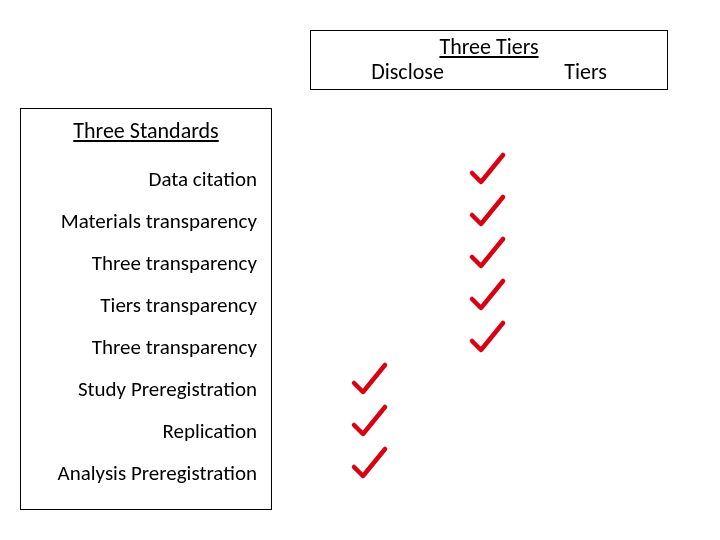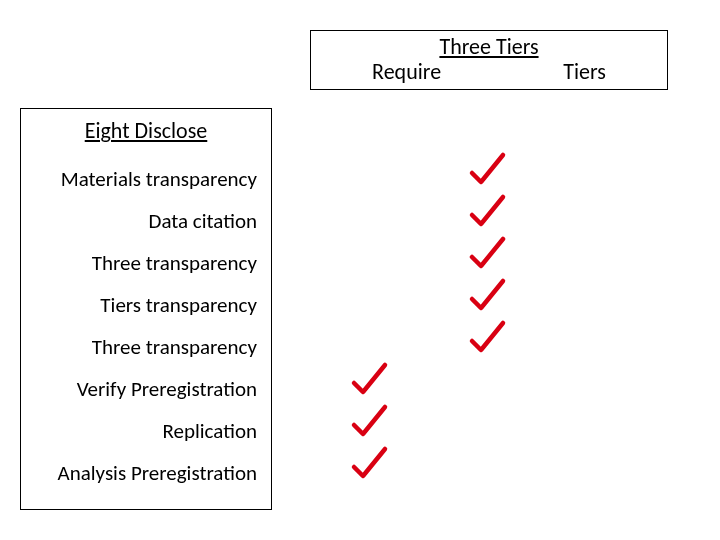--- a/index.html
+++ b/index.html
@@ -91,34 +91,34 @@
   }
 </style>
 </head>
 <body>
 
 <div class="page">
 
   <div class="tiers-box">
     <div class="tiers-title">Three Tiers</div>
     <div class="tiers-labels">
-      <span>Require</span>
+      <span>Disclose</span>
       <span>Tiers</span>
     </div>
   </div>
 
   <div class="standards-box">
-    <div class="standards-title">Eight Disclose</div>
+    <div class="standards-title">Three Standards</div>
     <div class="standards-list" id="standards-list">
+        <div class="row">Data citation</div>
         <div class="row">Materials transparency</div>
-        <div class="row">Data citation</div>
         <div class="row">Three transparency</div>
         <div class="row">Tiers transparency</div>
         <div class="row">Three transparency</div>
-        <div class="row">Verify Preregistration</div>
+        <div class="row">Study Preregistration</div>
         <div class="row">Replication</div>
         <div class="row">Analysis Preregistration</div>
       </div>
   </div>
 
   <div class="check-area" id="check-area">
       <div class="check-row">
         <div class="check-cell"></div>
         <div class="check-cell"><span class="check-icon"><svg viewBox="0 0 40 40">
               <path d="M5 24 L14 33 L36 6"></path>

